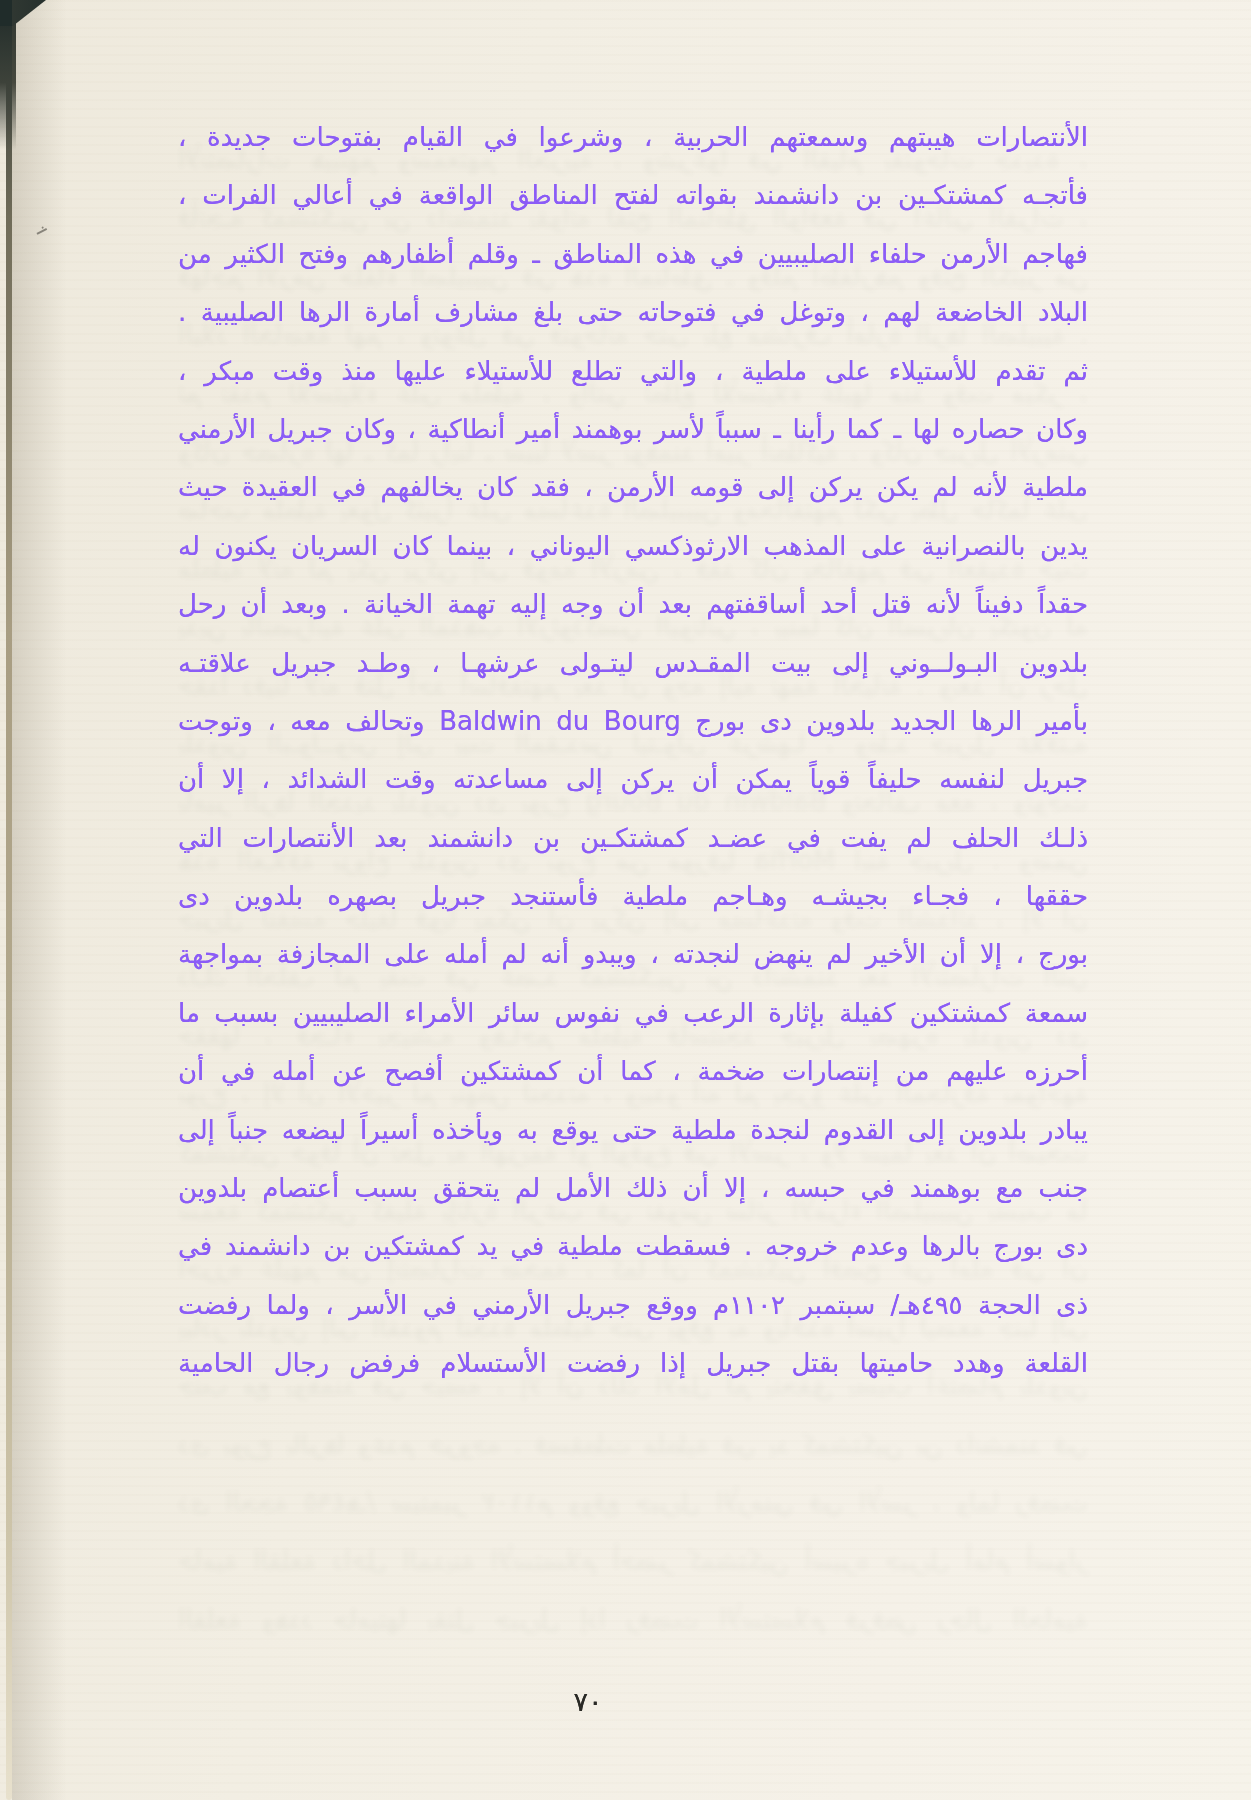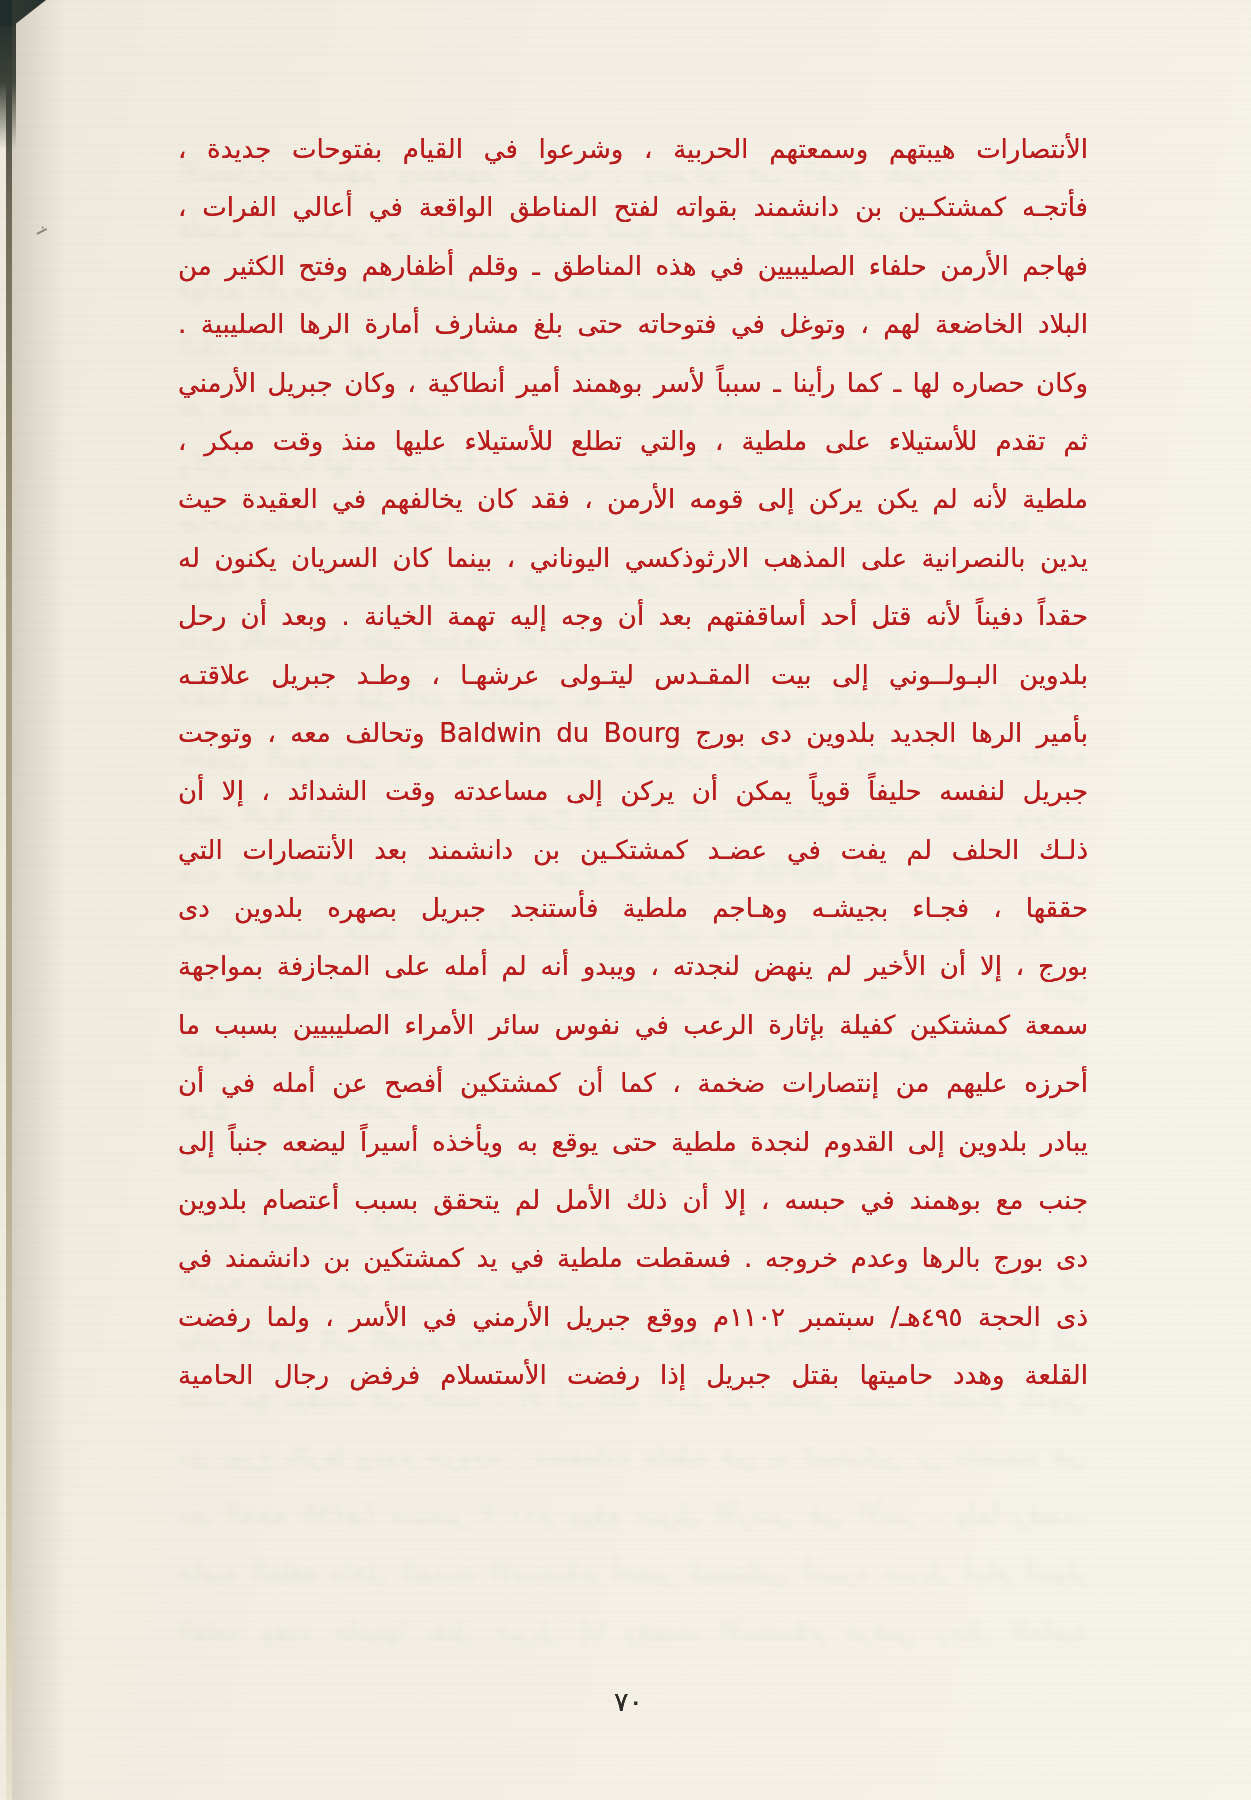--- a/index.html
+++ b/index.html
@@ -49,23 +49,23 @@
     transform: rotate(-28deg);
     opacity: 0.75;
   }
   .margin-speck::after {
     content: ""; position: absolute; left: 7px; top: -5px;
     width: 2px; height: 2px; background: #6a675f; border-radius: 50%;
   }
   
   .text-block {
     position: absolute;
-    top: 120px; left: 140px; right: 163px;
+    top: 108px; left: 140px; right: 163px;
     direction: rtl;
-    color: #b91c1c;
+    color: #8b5cf6;
     font-size: 26px;
     text-shadow: 0 0 0.5px currentColor;
     margin-left: 38px;
   }
   .text-line {
     height: 58.4px;
     line-height: 58.4px;
     text-align: justify;
     text-align-last: justify;
     white-space: normal;
@@ -76,21 +76,21 @@
     transform: scaleX(-1) translateY(22px);
     filter: blur(2.4px);
     opacity: 0.055;
     color: #4c5a46;
     pointer-events: none;
     text-shadow: none;
   }
   .page-number {
     position: absolute;
     left: 533px; top: 1686px; width: 110px;
-    text-align: right;
+    text-align: center;
     direction: rtl;
     color: #2a2a26;
     font-size: 27px;
     text-shadow: 0 0 0.5px currentColor;
   }
 </style>
 </head>
 <body>
 
 <div class="scan-texture"></div>
@@ -127,22 +127,22 @@
     <div class="text-line">دى بورج بالرها وعدم خروجه . فسقطت ملطية في يد كمشتكين بن دانشمند في</div>
     <div class="text-line">ذى الحجة ٤٩٥هـ/ سبتمبر ١١٠٢م ووقع جبريل الأرمني في الأسر ، ولما رفضت</div>
     <div class="text-line">حامية القلعة داخل المدينة الأستسلام أحضر كمشتكين أسيره جبريل أمام أسوار</div>
     <div class="text-line">القلعة وهدد حاميتها بقتل جبريل إذا رفضت الأستسلام فرفض رجال الحامية</div>
   </div>
 <div class="text-block" dir="rtl">
     <div class="text-line">الأنتصارات هيبتهم وسمعتهم الحربية ، وشرعوا في القيام بفتوحات جديدة ،</div>
     <div class="text-line">فأتجـه كمشتكـين بن دانشمند بقواته لفتح المناطق الواقعة في أعالي الفرات ،</div>
     <div class="text-line">فهاجم الأرمن حلفاء الصليبيين في هذه المناطق ـ وقلم أظفارهم وفتح الكثير من</div>
     <div class="text-line">البلاد الخاضعة لهم ، وتوغل في فتوحاته حتى بلغ مشارف أمارة الرها الصليبية .</div>
+    <div class="text-line">ثم تقدم للأستيلاء على ملطية ، والتي تطلع للأستيلاء عليها منذ وقت مبكر ،</div>
     <div class="text-line">وكان حصاره لها ـ كما رأينا ـ سبباً لأسر بوهمند أمير أنطاكية ، وكان جبريل الأرمني</div>
-    <div class="text-line">ثم تقدم للأستيلاء على ملطية ، والتي تطلع للأستيلاء عليها منذ وقت مبكر ،</div>
     <div class="text-line">ملطية لأنه لم يكن يركن إلى قومه الأرمن ، فقد كان يخالفهم في العقيدة حيث</div>
     <div class="text-line">يدين بالنصرانية على المذهب الارثوذكسي اليوناني ، بينما كان السريان يكنون له</div>
     <div class="text-line">حقداً دفيناً لأنه قتل أحد أساقفتهم بعد أن وجه إليه تهمة الخيانة . وبعد أن رحل</div>
     <div class="text-line">بلدوين البـولــوني إلى بيت المقـدس ليتـولى عرشهـا ، وطـد جبريل علاقتـه</div>
     <div class="text-line">بأمير الرها الجديد بلدوين دى بورج Baldwin du Bourg وتحالف معه ، وتوجت</div>
     <div class="text-line">جبريل لنفسه حليفاً قوياً يمكن أن يركن إلى مساعدته وقت الشدائد ، إلا أن</div>
     <div class="text-line">ذلـك الحلف لم يفت في عضـد كمشتكـين بن دانشمند بعد الأنتصارات التي</div>
     <div class="text-line">حققها ، فجـاء بجيشـه وهـاجم ملطية فأستنجد جبريل بصهره بلدوين دى</div>
     <div class="text-line">بورج ، إلا أن الأخير لم ينهض لنجدته ، ويبدو أنه لم أمله على المجازفة بمواجهة</div>
     <div class="text-line">سمعة كمشتكين كفيلة بإثارة الرعب في نفوس سائر الأمراء الصليبيين بسبب ما</div>

